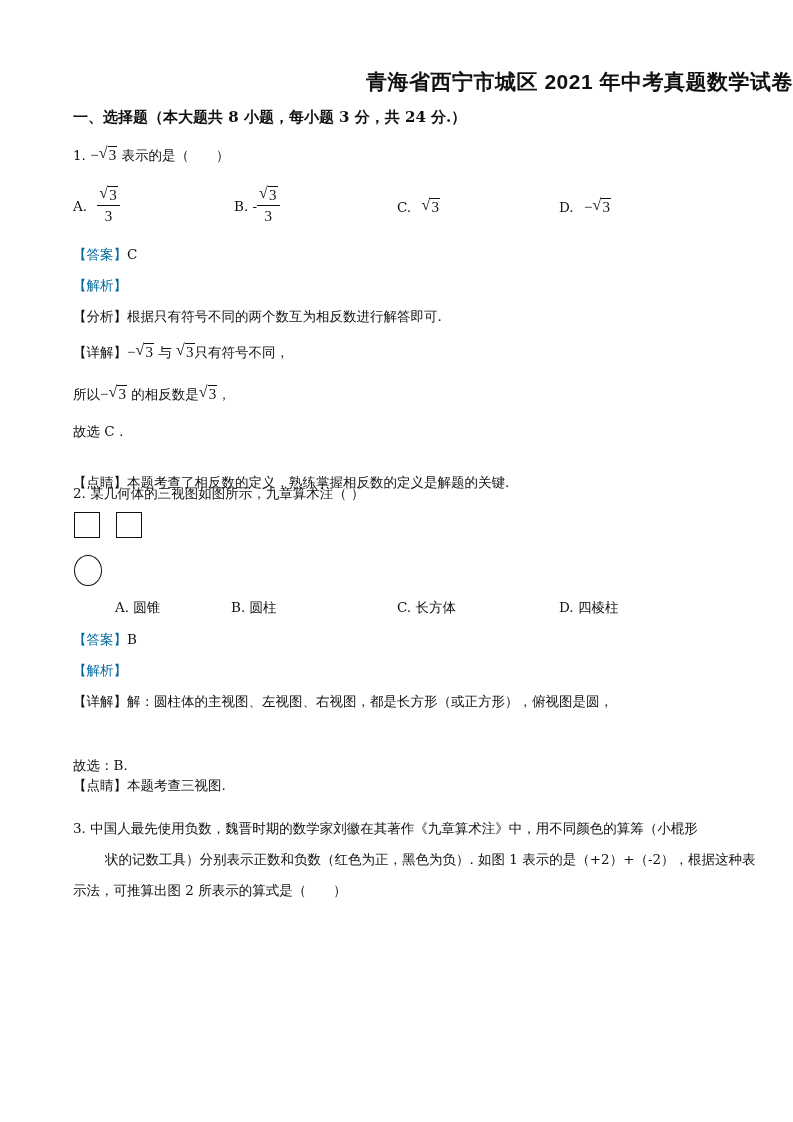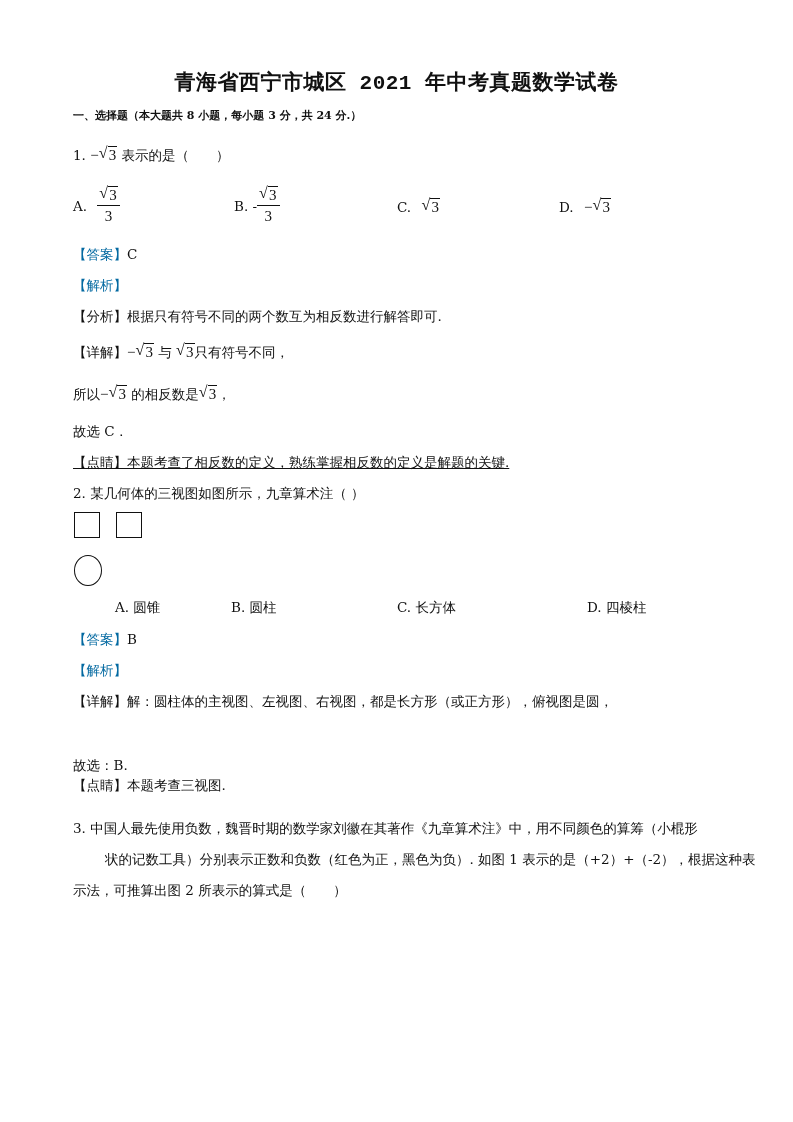--- a/index.html
+++ b/index.html
@@ -1,21 +1,21 @@
 <!DOCTYPE html>
 <html><head>
 <meta charset="utf-8">
 <style>
   html, body { margin: 0; padding: 0; background: #ffffff; }
   body { width: 793px; height: 1122px; position: relative; overflow: hidden;
          font-family: "DejaVu Serif", "Liberation Serif", serif; color: #111; }
   .abs { position: absolute; white-space: nowrap; }
-  .title { left: 0; width: 793px; top: 68px; text-align: center; font-size: 21px; font-weight: bold;
-           font-family: Liberation Mono, monospace; letter-spacing: 0.5px; }
-  .section { left: 73px; top: 108px; font-size: 11px; font-weight: bold; }
+  .title { left: 0; width: 793px; top: 68px; text-align: right; font-size: 21px; font-weight: bold;
+           font-family: Liberation Sans, sans-serif; letter-spacing: 0.5px; }
+  .section { left: 73px; top: 108px; font-size: 15px; font-weight: bold; }
   .line { left: 73px; font-size: 13.5px; line-height: 20px; }
   .blue { color: #0369a1; }
   .math { font-family: "Liberation Serif", "DejaVu Serif", serif; font-size: 15px; }
   .sqrt { display: inline-block; position: relative; padding-left: 9px; }
   .sqrt .rad { position: absolute; left: 0; top: -2px; font-size: 16px; }
   .sqrt .arg { border-top: 1px solid #111; padding: 0 1px; display: inline-block; line-height: 16px; }
   .frac { display: inline-flex; flex-direction: column; align-items: center; vertical-align: middle; }
   .frac .num { border-bottom: 1px solid #111; padding: 0 2px 1px; }
   .frac .den { padding-top: 2px; }
   .opt { font-size: 13.5px; }
@@ -69,42 +69,42 @@
   <div class="abs line" style="top:342px;">
     <span>【详解】</span><span class="math">−</span><span class="sqrt math"><span class="rad">√</span><span class="arg">3</span></span>
     <span>与</span>
     <span class="sqrt math"><span class="rad">√</span><span class="arg">3</span></span><span>只有符号不同，</span>
   </div>
   <div class="abs line" style="top:384px;">
     <span>所以</span><span class="math">−</span><span class="sqrt math"><span class="rad">√</span><span class="arg">3</span></span>
     <span>的相反数是</span><span class="sqrt math"><span class="rad">√</span><span class="arg">3</span></span><span>，</span>
   </div>
   <div class="abs line" style="top:421px;">故选 C．</div>
-  <div class="abs line" style="top:452px;text-decoration:underline;">
+  <div class="abs line" style="top:472px;">
     <span>【点睛】</span><span>本题考查了相反数的定义，熟练掌握相反数的定义是解题的关键.</span>
   </div>
 
   <div class="abs line" style="top:483px;">
     <span>2.</span>
     <span>某几何体的三视图如图所示，九章算术注（ ）</span>
   </div>
   <div class="box" style="left:74px; top:512px;"></div>
   <div class="box" style="left:116px; top:512px;"></div>
   <div class="circle" style="left:74px; top:555px;"></div>
 
   <div class="abs opt" style="left:73px; top:599px;margin-left:42px;">
     <span>A.</span> <span>圆锥</span>
   </div>
   <div class="abs opt" style="left:224px; top:599px;margin-left:7px;">
     <span>B.</span> <span>圆柱</span>
   </div>
   <div class="abs opt" style="left:397px; top:599px;">
     <span>C.</span> <span>长方体</span>
   </div>
-  <div class="abs opt" style="left:559px; top:599px;margin-left:28px;">
+  <div class="abs opt" style="left:559px; top:599px;">
     <span>D.</span> <span>四棱柱</span>
   </div>
 
   <div class="abs line" style="top:629px;">
     <span class="blue">【答案】</span><span>B</span>
   </div>
   <div class="abs line blue" style="top:660px;">【解析】</div>
   <div class="abs line" style="top:691px;">
     <span>【详解】</span><span>解：圆柱体的主视图、左视图、右视图，都是长方形（或正方形），俯视图是圆，</span>
   </div>

